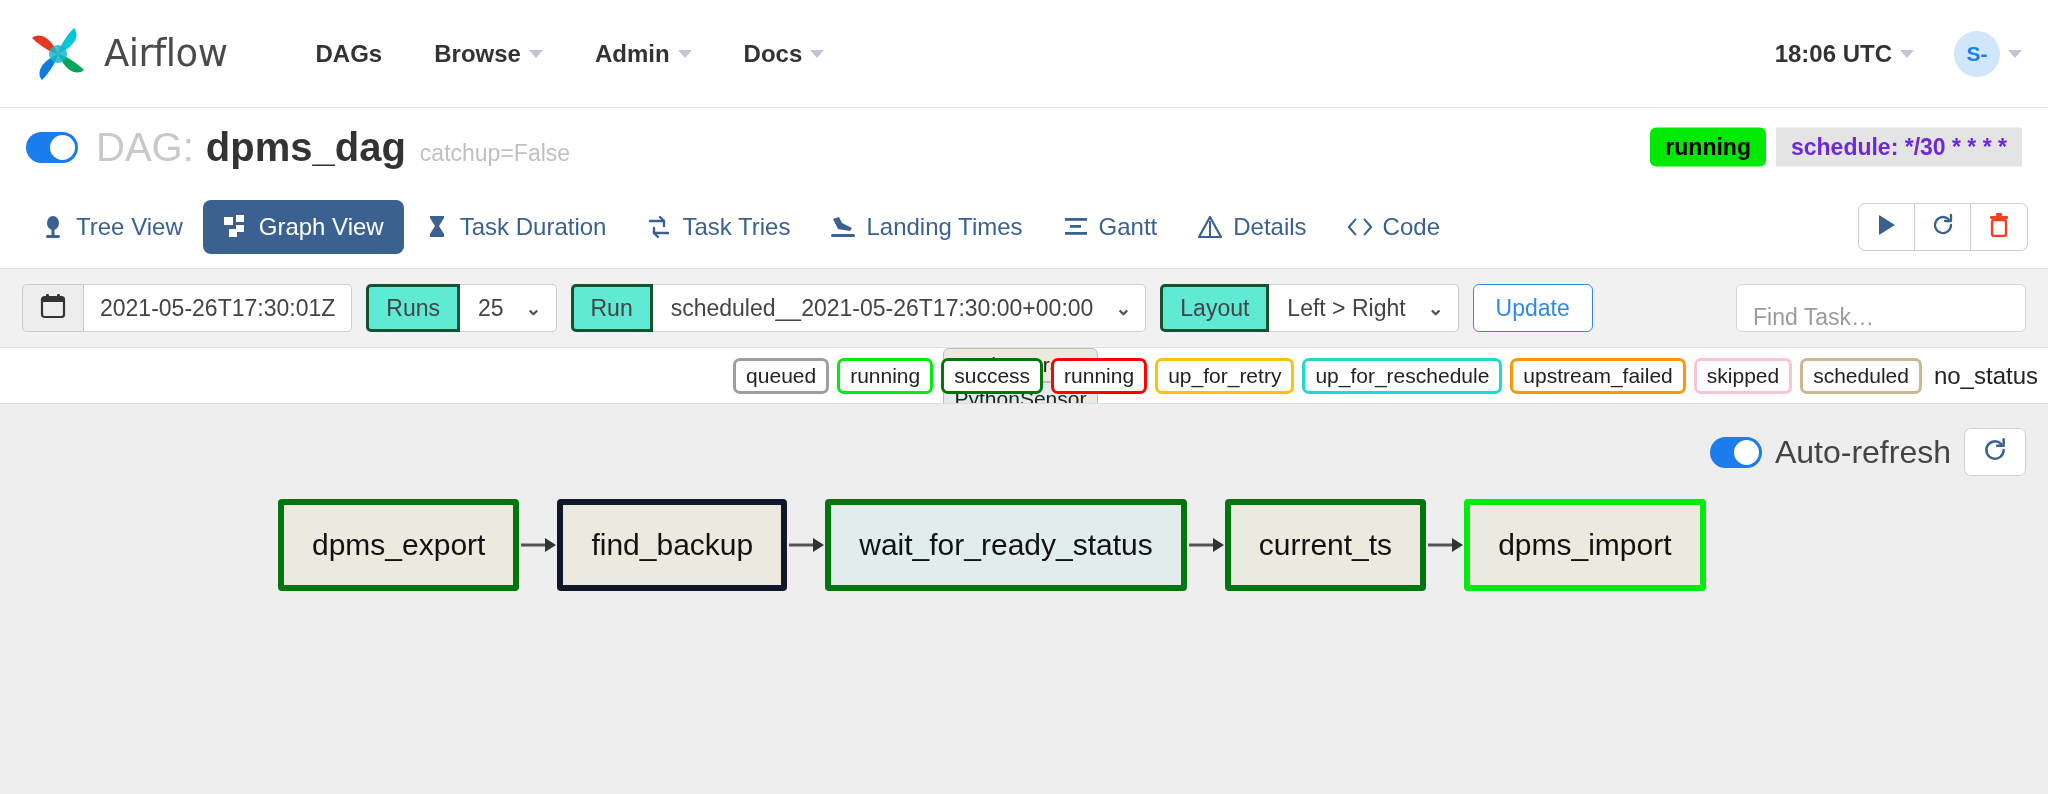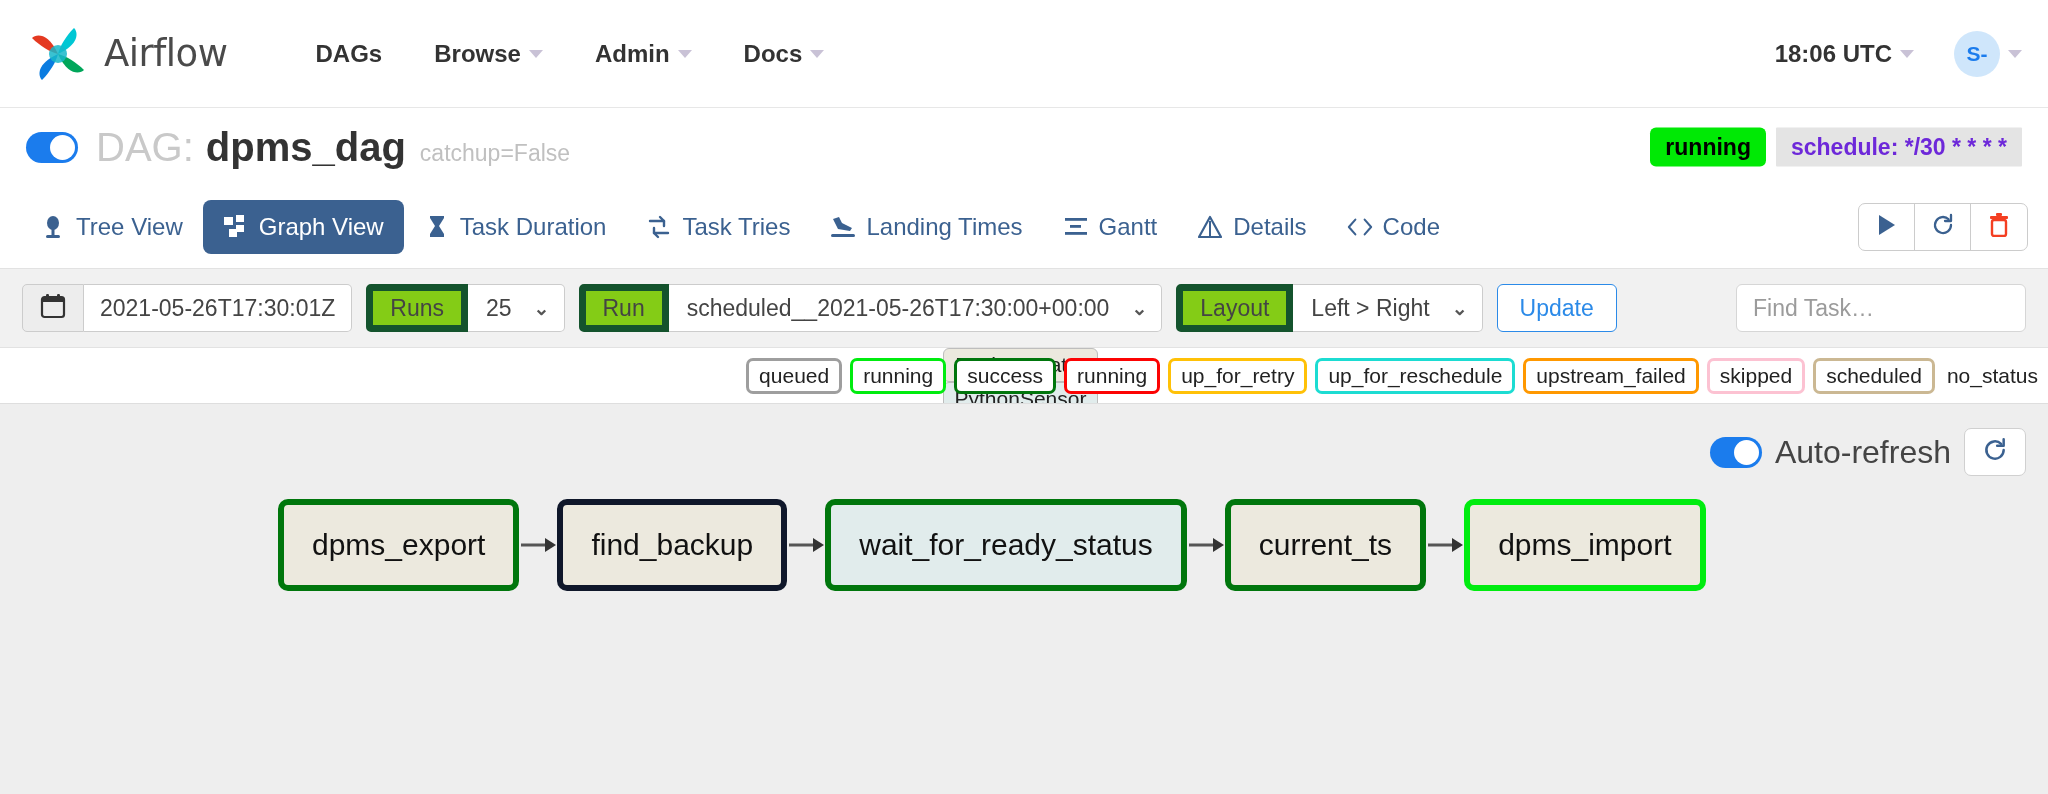--- a/index.html
+++ b/index.html
@@ -101,21 +101,21 @@
   }
   .tab-actions > div:last-child { border-right: none; }
 
   
   .toolbar {
     background: #f1f1f1; border-top: 1px solid #e2e2e2; border-bottom: 1px solid #e2e2e2;
     height: 80px; display: flex; align-items: center; padding: 0 22px; position: relative;
   }
   .igroup { display: flex; align-items: stretch; height: 48px; margin-right: 14px; }
   .iaddon {
-    background: #84cc16; border: 7px solid #14532d; display: flex; align-items: center;
+    background: #5eead4; border: 3px solid #14532d; display: flex; align-items: center;
     padding: 12px 17px; font-size: 23px; color: #444; border-radius: 5px 0 0 5px;
   }
   .ifield {
     background: #fff; border: 1px solid #ccc; border-left: none; display: flex;
     align-items: center; padding: 0 16px; font-size: 23px; color: #444;
     border-radius: 0 5px 5px 0; white-space: nowrap;
   }
   .isel {
     background: #fff; border: 1px solid #ccc; border-left: none; display: flex;
     align-items: center; gap: 22px; padding: 0 14px 0 18px; font-size: 23px; color: #444;
@@ -128,42 +128,42 @@
     border-radius: 5px 0 0 5px; cursor: pointer;
   }
   .btn-update {
     height: 48px; border: 1px solid #2b8ae8; color: #2b8ae8; background: #fff;
     border-radius: 6px; padding: 0 22px; font-size: 23px;
     display: flex; align-items: center; cursor: pointer;
   }
   .find-task {
     position: absolute; right: 22px; top: 50%; transform: translateY(-50%);
     width: 290px; height: 48px; background: #fff; border: 1px solid #d6d6d6;
-    border-radius: 6px; display: flex; align-items: center; padding: 0 16px;
+    border-radius: 6px; display: flex; align-items: flex-end; padding: 0 16px;
     font-size: 23px; color: #9b9b9b;
   }
 
   
   .legend-row {
     height: 55px; background: #fff; display: flex; align-items: center;
     padding: 0 10px; position: relative; flex-direction: column;
   }
   .op-pill {
     border: 1px solid #bdbdbd; border-radius: 6px; font-size: 21px; color: #222;
     padding: 4px 11px; margin-right: 7px;
   }
   .status-legend {
     position: absolute; right: 6px; top: 50%; transform: translateY(-50%);
     display: flex; align-items: center; gap: 8px;
   }
   .st-pill {
     border: 3px solid; border-radius: 7px; font-size: 21px; color: #222;
     padding: 3px 10px; background: #fff; white-space: nowrap;
   }
-  .st-plain { font-size: 21px; color: #222; padding: 3px 4px; }
+  .st-plain { font-size: 24px; color: #222; padding: 3px 4px; }
 
   
   .graph {
     background: #eeeeee; border-top: 1px solid #dedede;
     height: 391px; position: relative;
   }
   .autorefresh {
     position: absolute; right: 22px; top: 24px; display: flex; align-items: center; gap: 13px;
   }
   .ar-toggle {
@@ -178,21 +178,21 @@
   .ar-btn {
     width: 62px; height: 48px; background: #fff; border: 1px solid #d0d0d0;
     border-radius: 7px; display: flex; align-items: center; justify-content: center;
     cursor: pointer;
   }
   .flow {
     position: absolute; left: 278px; top: 95px;
     display: flex; align-items: center;
   }
   .node {
-    height: 92px; border-radius: 10px; display: flex; align-items: center;
+    height: 92px; border-radius: 4px; display: flex; align-items: center;
     justify-content: center; padding: 8px 28px; font-size: 30px; color: #111;
     cursor: pointer; white-space: nowrap;
   }
   .arrow { width: 38px; height: 22px; flex: none; }
 </style>
 </head>
 <body>
 
 <div class="navbar">
   <div class="brand">

